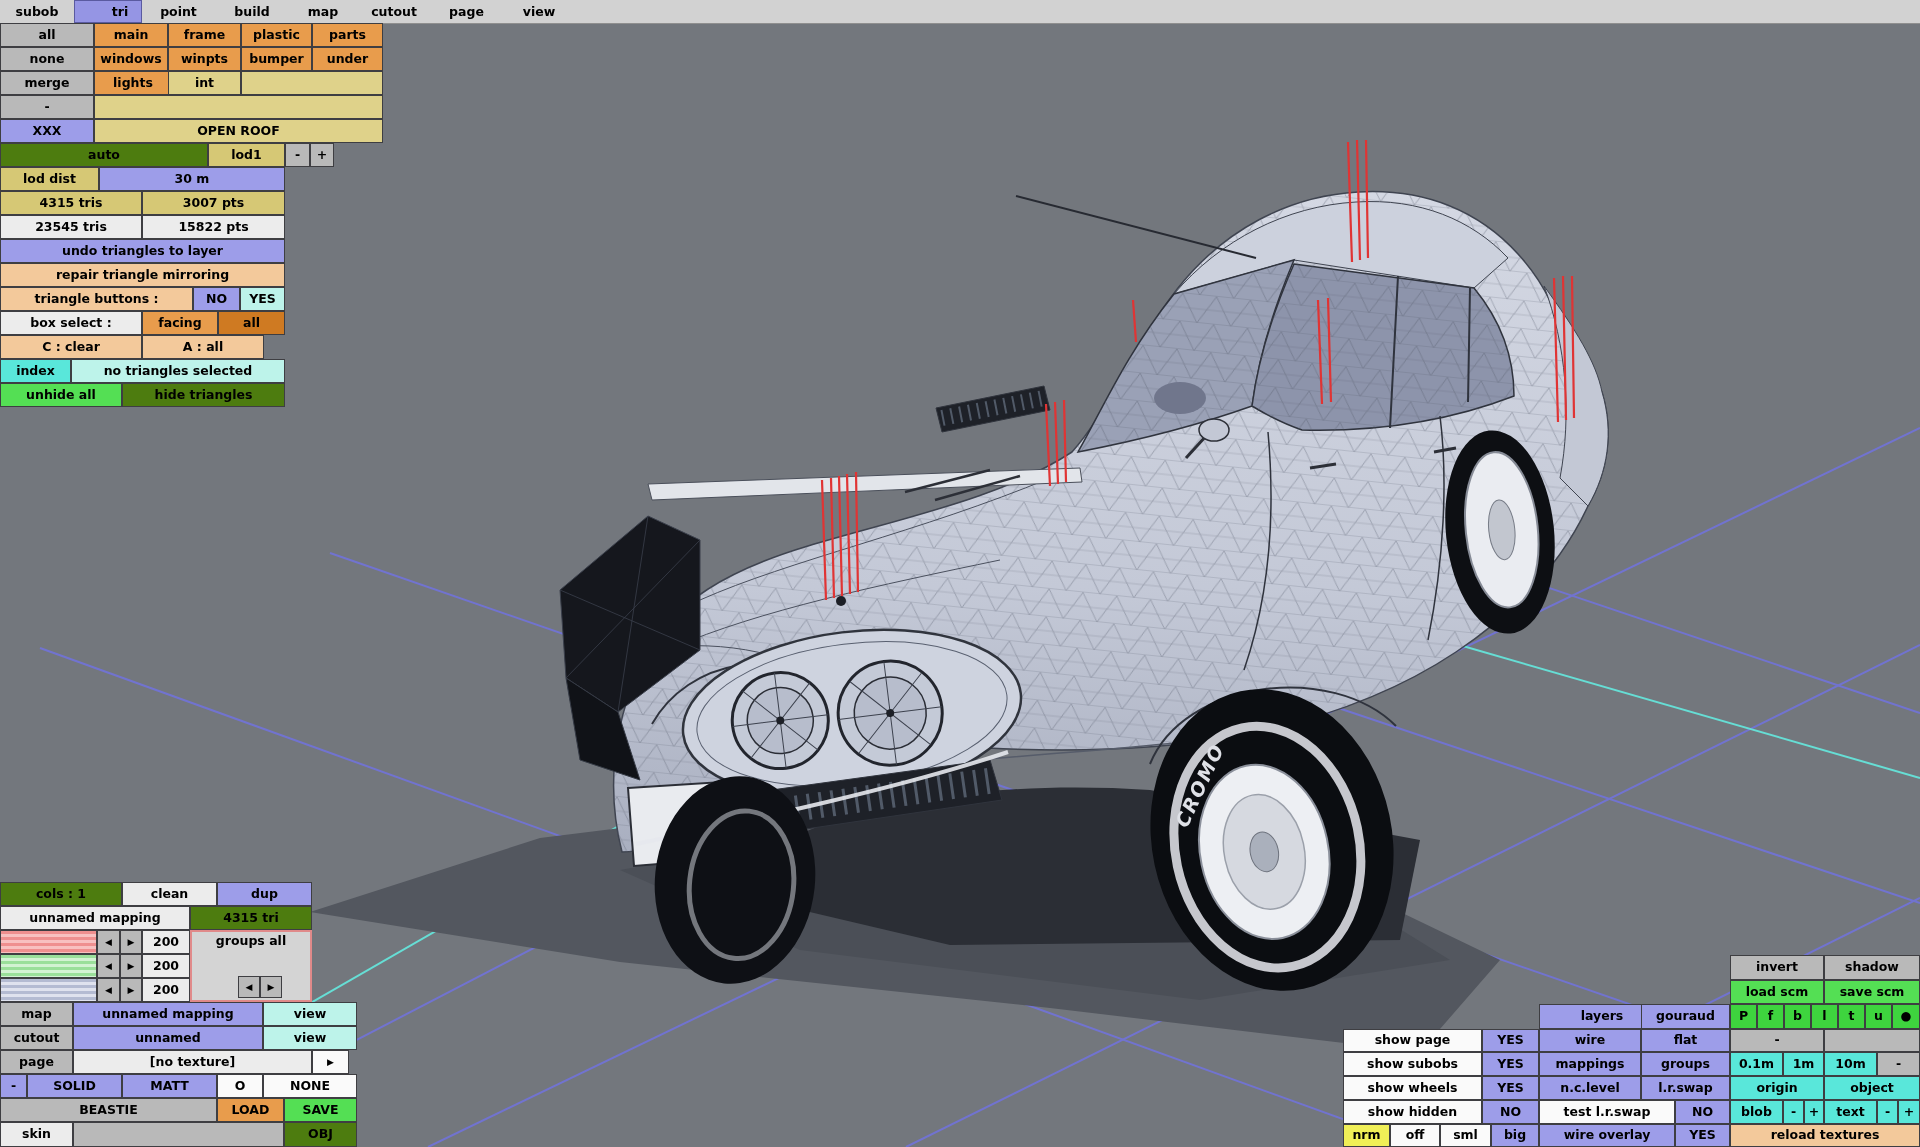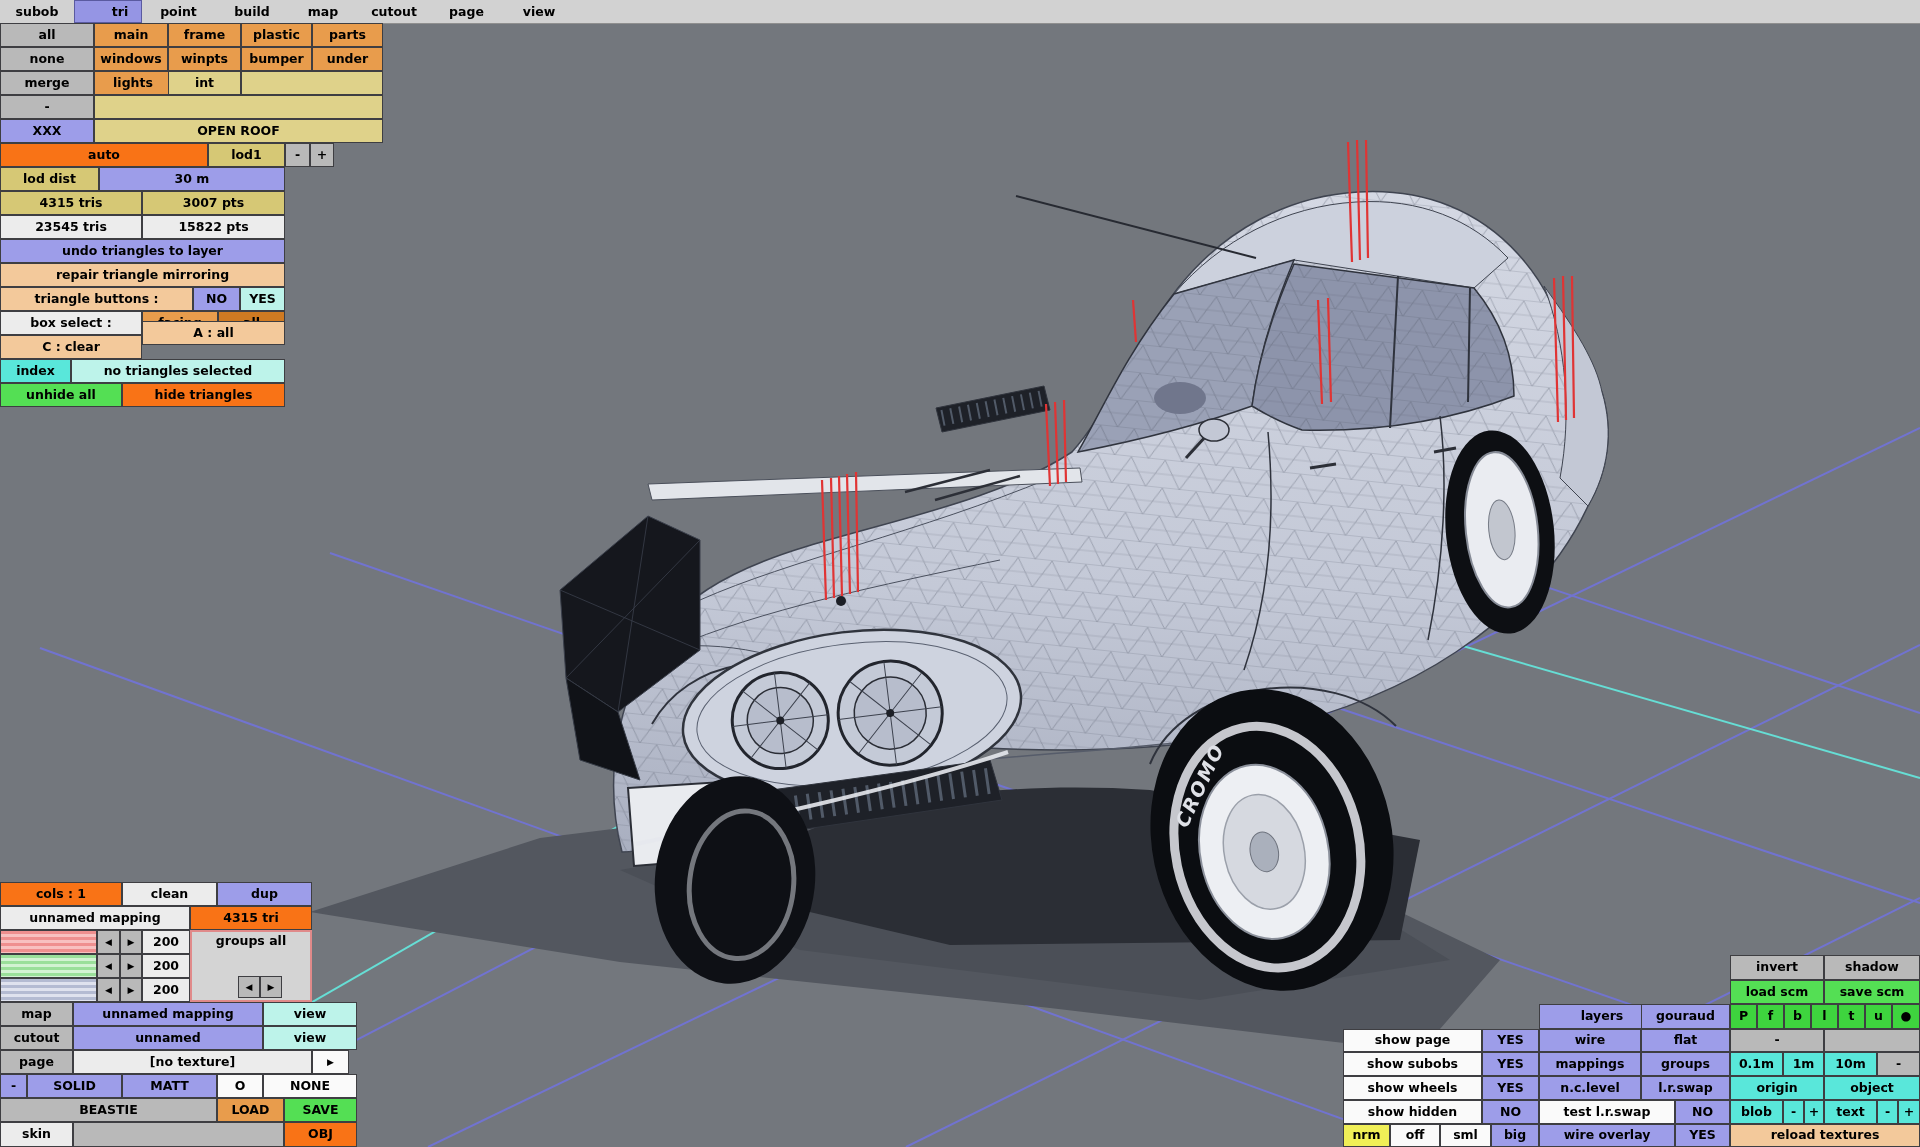--- a/index.html
+++ b/index.html
@@ -11,21 +11,21 @@
   .mbtn{position:absolute;top:0;height:23px;display:flex;align-items:center;justify-content:center;
         font-size:12.5px;font-weight:bold;color:#000;z-index:10;box-sizing:border-box;}
   .mbtn.sel{background:#9595e4;border:1px solid #5a5aa0;padding-left:24px;}
   .btn{position:absolute;box-sizing:border-box;border:1px solid #3e3e42;display:flex;align-items:center;
        justify-content:center;font-size:12.5px;font-weight:bold;color:#000;white-space:nowrap;
        overflow:hidden;z-index:10;line-height:1;}
   .sm{font-size:9px;}
   .c-gray{background:#b9b9b9}
   .c-orange{background:#e89c4c}.c-dorange{background:#cf7a22}
   .c-tan{background:#d6c875}.c-khaki{background:#dfd28a}
-  .c-pyellow{background:#f97316}.c-purple{background:#9d9de9}
+  .c-pyellow{background:#4d7c0f}.c-purple{background:#9d9de9}
   .c-pale{background:#ececec}.c-peach{background:#f3c99b}
   .c-cyan{background:#59e7da}.c-pcyan{background:#bdf3ea}
   .c-green{background:#54df54}.c-bgreen{background:#3ed43e}
   .c-white{background:#fafafa}.c-yellow{background:#f0ef57}
   .sw{position:absolute;box-sizing:border-box;border:1px solid #3e3e42;z-index:10;}
   .sw1{background:repeating-linear-gradient(180deg,#ef8f8f 0 3px,#f8c0c0 3px 6px)}
   .sw2{background:repeating-linear-gradient(180deg,#9adf9a 0 3px,#d2f2d2 3px 6px)}
   .sw3{background:repeating-linear-gradient(180deg,#b4bbd2 0 3px,#dfe2ee 3px 6px)}
   .selbox{border:2px solid #e08a8a;background:#d4d4d4;align-items:flex-start;padding-top:3px;}
 </style>
@@ -222,21 +222,21 @@
 
 <div class="btn c-peach" style="left:0;top:287px;width:193px;height:24px">triangle buttons :</div>
 <div class="btn c-purple" style="left:193px;top:287px;width:47px;height:24px">NO</div>
 <div class="btn c-pcyan" style="left:240px;top:287px;width:45px;height:24px">YES</div>
 
 <div class="btn c-pale" style="left:0;top:311px;width:142px;height:24px">box select :</div>
 <div class="btn c-orange" style="left:142px;top:311px;width:76px;height:24px">facing</div>
 <div class="btn c-dorange" style="left:218px;top:311px;width:67px;height:24px">all</div>
 
 <div class="btn c-peach" style="left:0;top:335px;width:142px;height:24px">C : clear</div>
-<div class="btn c-peach" style="left:142px;top:321px;width:143px;height:24px">A : all</div>
+<div class="btn c-peach" style="left:142px;top:335px;width:122px;height:24px">A : all</div>
 
 <div class="btn c-cyan" style="left:0;top:359px;width:71px;height:24px">index</div>
 <div class="btn c-pcyan" style="left:71px;top:359px;width:214px;height:24px">no triangles selected</div>
 
 <div class="btn c-green" style="left:0;top:383px;width:122px;height:24px">unhide all</div>
 <div class="btn c-pyellow" style="left:122px;top:383px;width:163px;height:24px">hide triangles</div>
 
 <div class="btn c-pyellow" style="left:0;top:882px;width:122px;height:24px">cols : 1</div>
 <div class="btn c-pale" style="left:122px;top:882px;width:95px;height:24px">clean</div>
 <div class="btn c-purple" style="left:217px;top:882px;width:95px;height:24px">dup</div>

